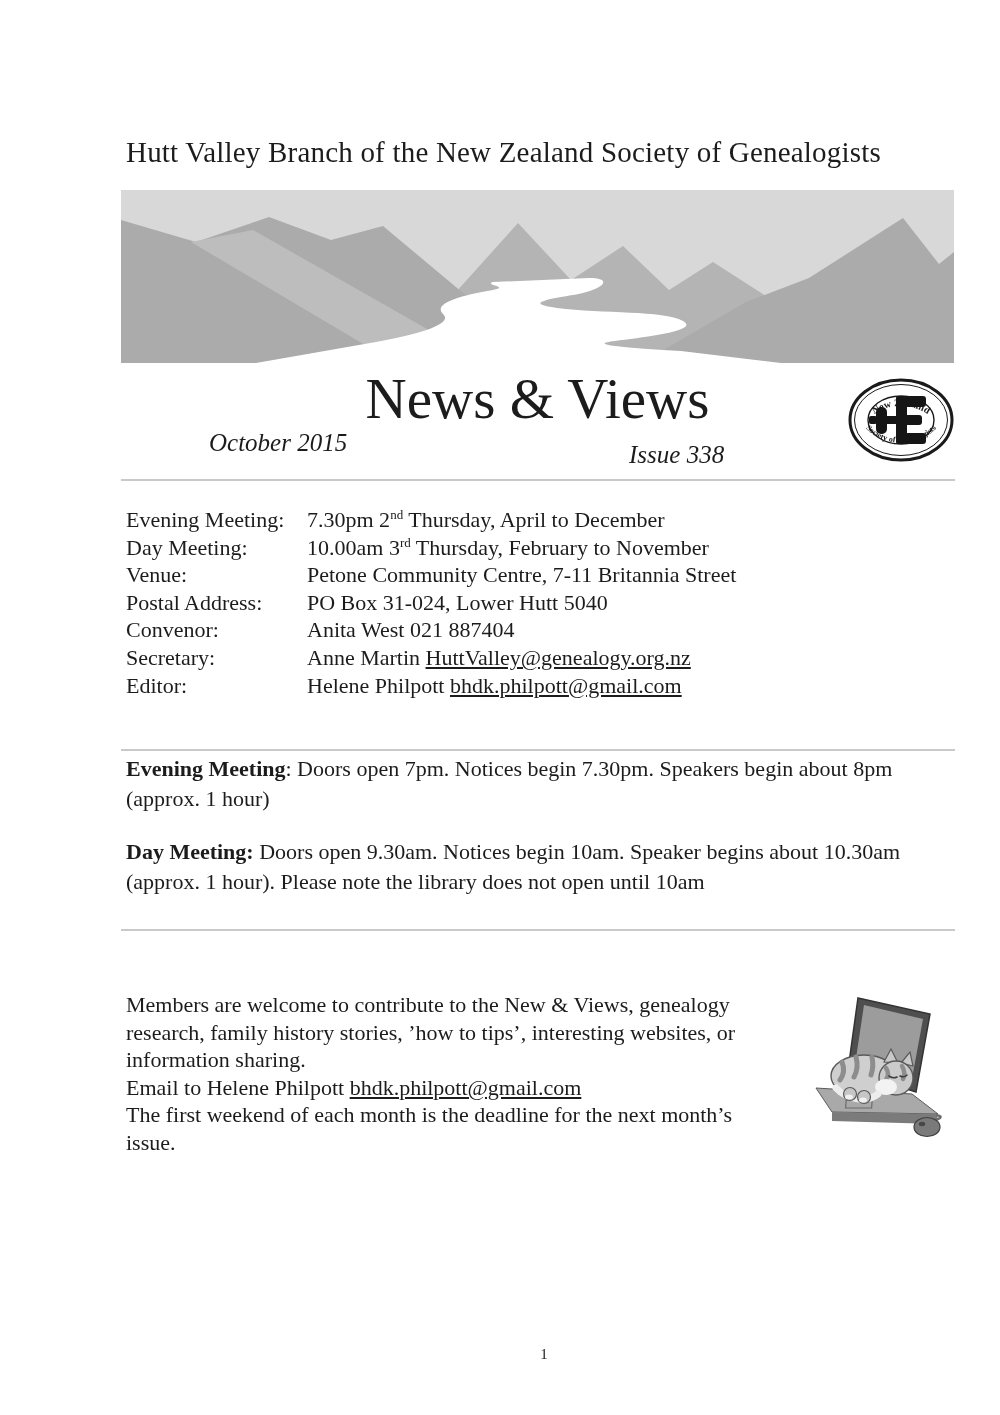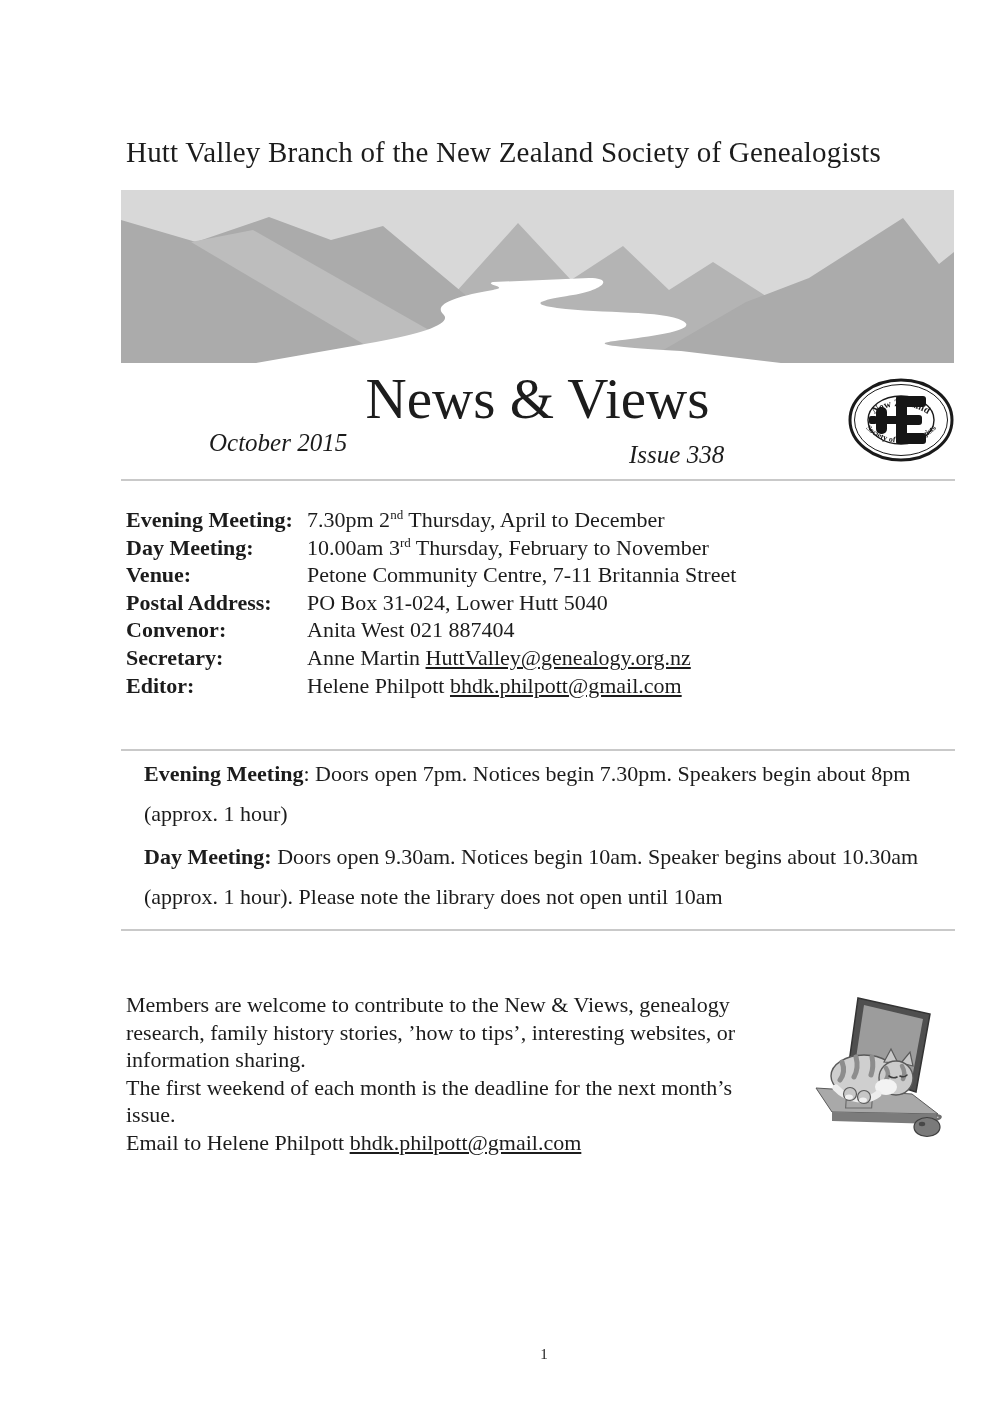--- a/index.html
+++ b/index.html
@@ -32,26 +32,26 @@
   .issue-number{ position: absolute; left: 508px; top: 12px; }
   .logo { position: absolute; right: 0; top: 10px; width: 106px; height: 84px; }
 
   .divider { left: 77px; width: 834px; height: 2px; background: #c9c9c9; }
   .hr1 { top: 479px; }
   .hr2 { top: 749px; }
   .hr3 { top: 929px; }
 
   .info-list { top: 506px; left: 82px; font-size: 22px; line-height: 27.6px; }
   .info-row { white-space: nowrap; }
-  .info-label { display: inline-block; width: 181px; font-weight: bold; }
+  .info-label { display: inline-block; width: 181px; }
   sup { font-size: 13px; line-height: 0; }
 
   a.doc-link { color: #1c1c1c; text-decoration: underline; }
 
-  .para { left: 100px; font-size: 22px; line-height: 40px; }
+  .para { left: 82px; font-size: 22px; line-height: 30px; }
   .para-evening { top: 754px; width: 820px; }
   .para-day     { top: 837px; width: 820px; }
 
   .contribute { top: 991px; left: 82px; width: 828px; display: flex; justify-content: space-between; align-items: flex-start; }
   .contribute-text { width: 648px; font-size: 22px; line-height: 27.5px; }
   .contribute-figure { width: 152px; height: 152px; margin-top: -4px; }
   .contribute-figure svg { display: block; width: 100%; height: 100%; }
 
   .page-footer { top: 1346px; left: 0; width: 1000px; text-align: center; font-size: 15px; }
 </style>
@@ -145,24 +145,24 @@
   <b>Evening Meeting</b><span>: Doors open 7pm. Notices begin 7.30pm. Speakers begin about 8pm (approx. 1 hour)</span>
 </p>
 
 <p class="abs para para-day">
   <b>Day Meeting:</b><span> Doors open 9.30am. Notices begin 10am. Speaker begins about 10.30am (approx. 1 hour). Please note the library does not open until 10am</span>
 </p>
 
 <div class="abs contribute">
   <div class="contribute-text">
     <p>Members are welcome to contribute to the New &amp; Views, genealogy research, family history stories, ’how to tips’, interesting websites, or information sharing.</p>
-    <p>The first weekend of each month is the deadline for the next month’s issue.</p>
     <p>
       <span>Email to Helene Philpott </span><a class="doc-link" href="#">bhdk.philpott@gmail.com</a>
     </p>
+    <p>The first weekend of each month is the deadline for the next month’s issue.</p>
   </div>
   <div class="contribute-figure">
     <svg viewBox="0 0 152 150" aria-hidden="true">
 
       <polygon points="56,10 128,26 114,104 46,82" fill="#4f4f4f" stroke="#333333" stroke-width="1.5"></polygon>
       <polygon points="62,17 121,31 109,96 53,77" fill="#9c9c9c"></polygon>
 
       <polygon points="14,100 110,106 136,126 30,124" fill="#a9a9a9" stroke="#5a5a5a" stroke-width="1"></polygon>
       <polygon points="30,124 136,126 134,136 30,133" fill="#7b7b7b"></polygon>
       <rect x="52" y="112" width="26" height="8" fill="none" stroke="#6c6c6c" stroke-width="1.2" transform="skewX(-4)"></rect>

